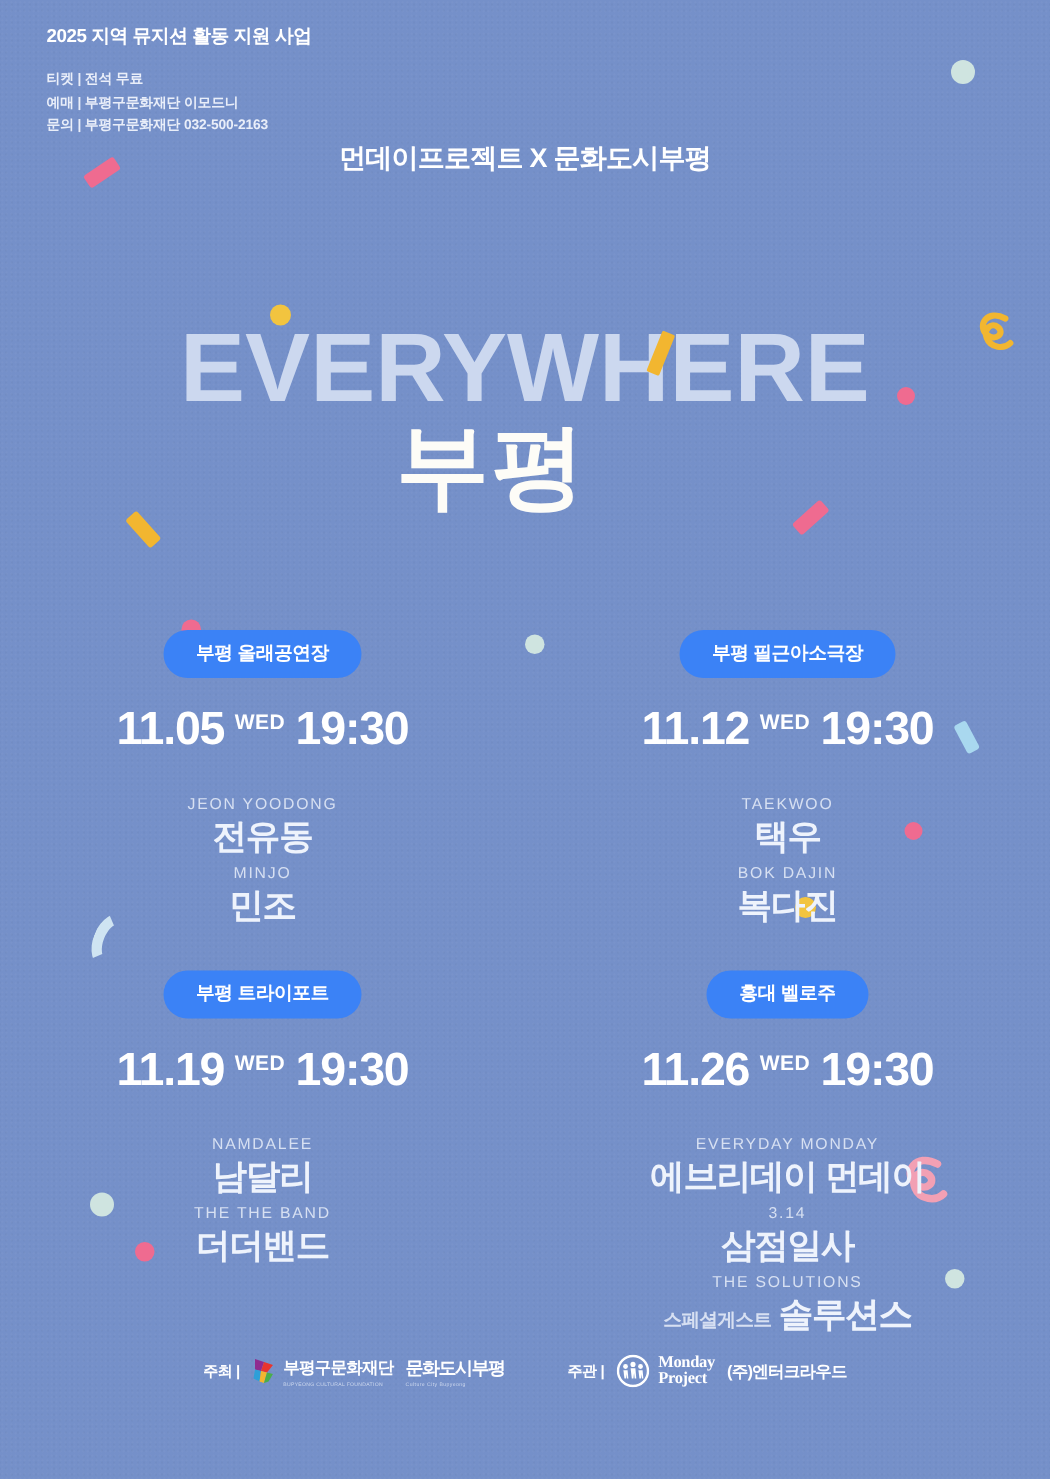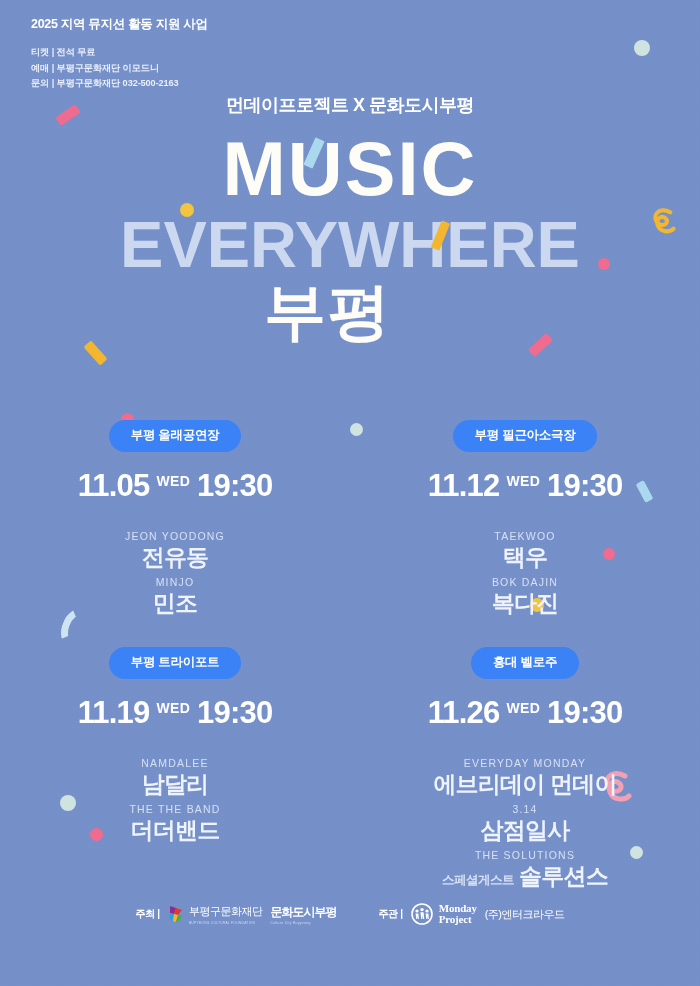--- a/index.html
+++ b/index.html
@@ -124,21 +124,21 @@
   #footer {
     position:absolute; left:0; top:903px; width:700px;
     display:flex; align-items:center; justify-content:center; gap:14px;
   }
   .foot-group { display:flex; align-items:center; gap:8px; }
   .foot-label {
     font-size:10px; font-weight:bold; color:#ffffff; letter-spacing:-0.3px;
     white-space:nowrap;
   }
   .foot-name {
-    font-size:11px; font-weight:normal; color:#ffffff; letter-spacing:-0.5px;
+    font-size:11px; font-weight:bold; color:#ffffff; letter-spacing:-0.5px;
     white-space:nowrap;
   }
   .logo-bpcf { display:flex; align-items:center; gap:5px; }
   .logo-sub {
     font-size:3.4px; color:#cdd8ee; letter-spacing:.2px;
     margin-top:2px; white-space:nowrap;
   }
   .logo-stack { display:flex; flex-direction:column; align-items:flex-start; }
   .culture-city {
     font-size:12px; font-weight:bold; color:#ffffff; letter-spacing:-1px;
@@ -193,26 +193,20 @@
     <div id="header-title">2025 지역 뮤지션 활동 지원 사업</div>
     <div id="header-lines">
         <div class="header-line">티켓 | 전석 무료</div>
         <div class="header-line">예매 | 부평구문화재단 이모드니</div>
         <div class="header-line">문의 | 부평구문화재단 032-500-2163</div>
       </div>
   </div>
 
   <div id="collab">먼데이프로젝트 X 문화도시부평</div>
 
-  <div id="music-wrap">
-    <div id="music">
-      <span>MUSIC</span>
-      <span id="music-slash"></span>
-    </div>
-  </div>
 
   <div id="everywhere-wrap">
     <div id="everywhere">
       <span>EVERYWHERE</span>
       <span id="everywhere-slash"></span>
     </div>
   </div>
 
   <div id="bupyeong-wrap">
     <div id="bupyeong">부평</div>

